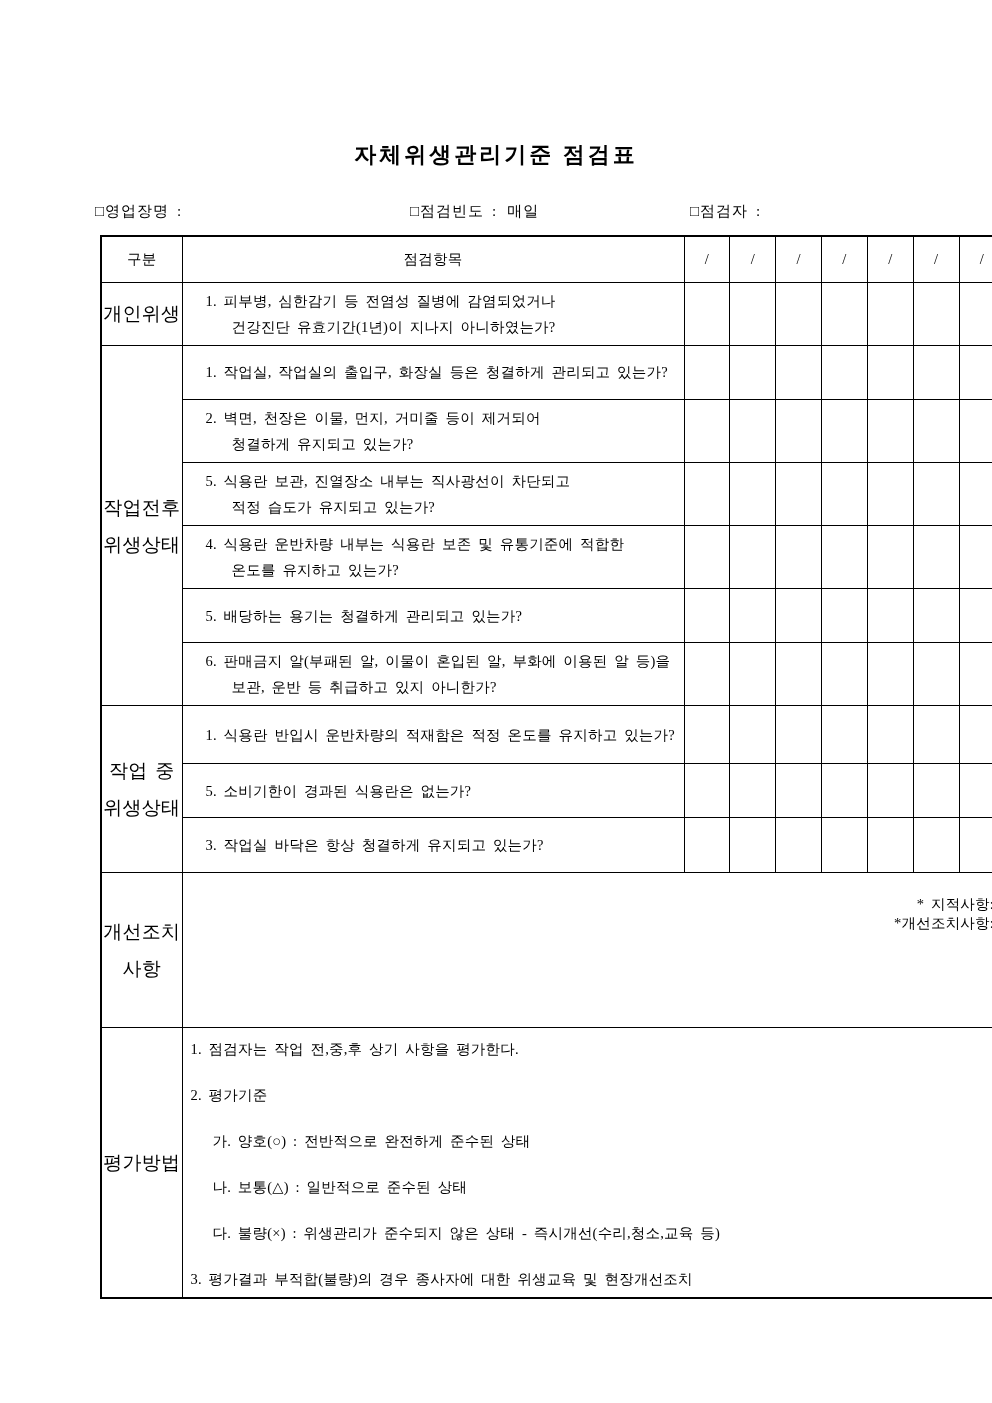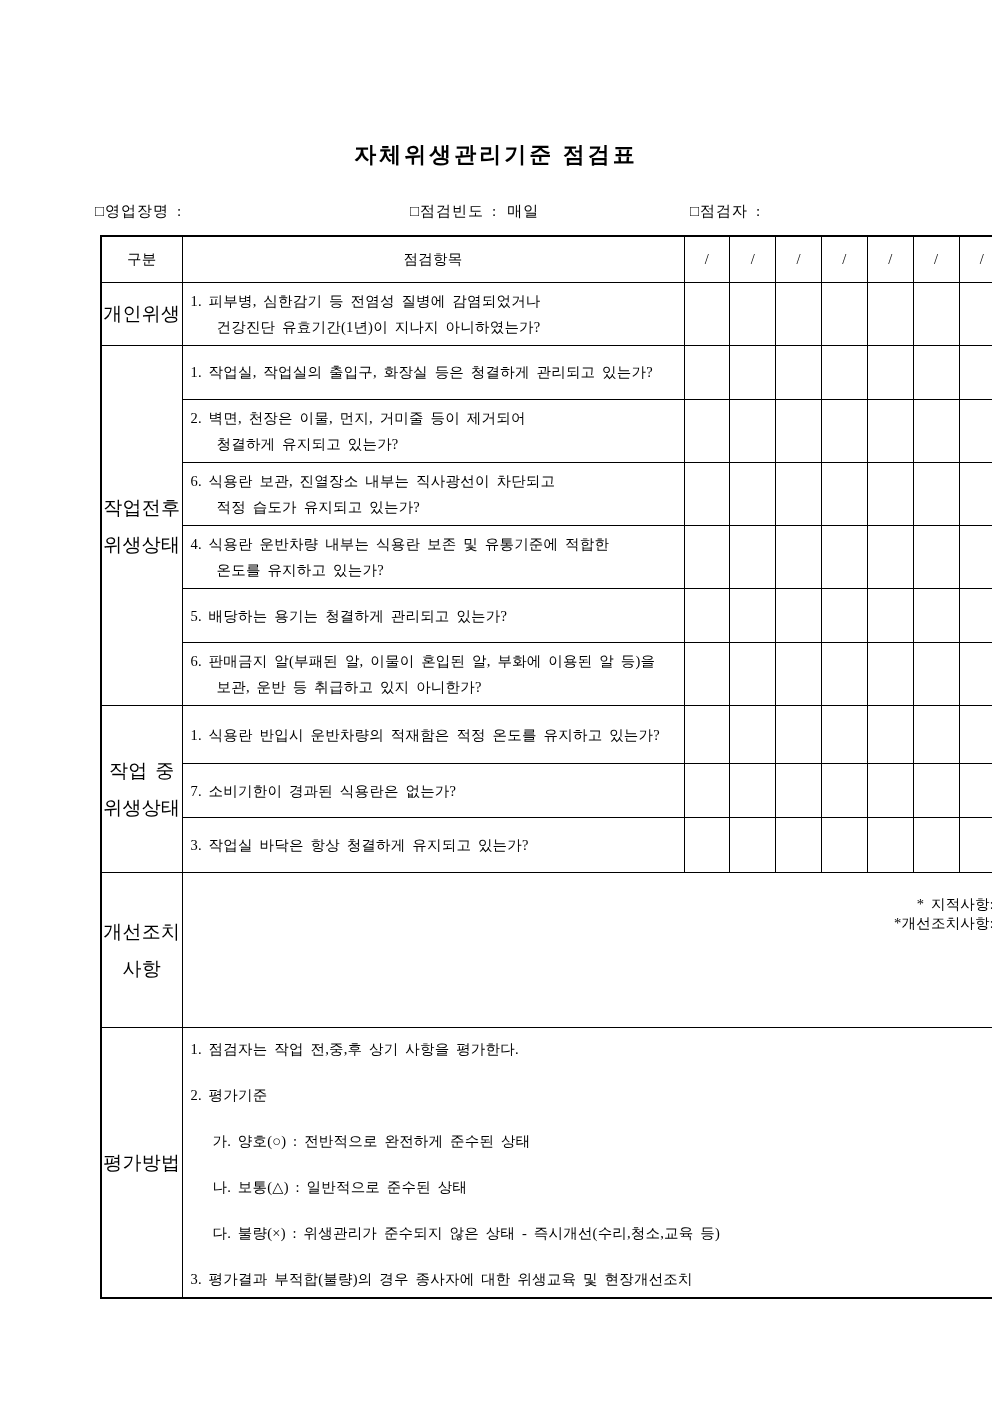--- a/index.html
+++ b/index.html
@@ -40,21 +40,21 @@
     font-size:14.5px;
     letter-spacing:0.2px;
     word-spacing:3px;
     padding:0;
     overflow:hidden;
   }
   td.c { text-align:center; vertical-align:middle; }
   td.label { line-height:1.95; font-size:19px; }
   td.item {
     vertical-align:middle;
-    padding:5px 6px 5px 8px;
+    padding:5px 6px 5px 23px;
     line-height:1.8;
   }
   .ln2 { padding-left:26px; }
   td.imp {
     vertical-align:top;
     padding:22px 10px 10px 12px;
     text-align:right;
   }
   .imp-line2 { }
   td.eval {
@@ -147,21 +147,21 @@
       <td></td>
           <td></td>
           <td></td>
           <td></td>
           <td></td>
           <td></td>
           <td></td>
     </tr>
     <tr style="height:59px">
       <td class="item">
-        <div>6. 식용란  보관, 진열장소  내부는  직사광선이  차단되고</div>
+        <div>5. 식용란  보관, 진열장소  내부는  직사광선이  차단되고</div>
         <div class="ln2">적정  습도가  유지되고  있는가?</div>
       </td>
       <td></td>
           <td></td>
           <td></td>
           <td></td>
           <td></td>
           <td></td>
           <td></td>
     </tr>
@@ -215,21 +215,21 @@
       <td></td>
           <td></td>
           <td></td>
           <td></td>
           <td></td>
           <td></td>
           <td></td>
     </tr>
     <tr style="height:54px">
       <td class="item">
-        <div>7. 소비기한이  경과된  식용란은  없는가?</div>
+        <div>5. 소비기한이  경과된  식용란은  없는가?</div>
       </td>
       <td></td>
           <td></td>
           <td></td>
           <td></td>
           <td></td>
           <td></td>
           <td></td>
     </tr>
     <tr style="height:55px">

